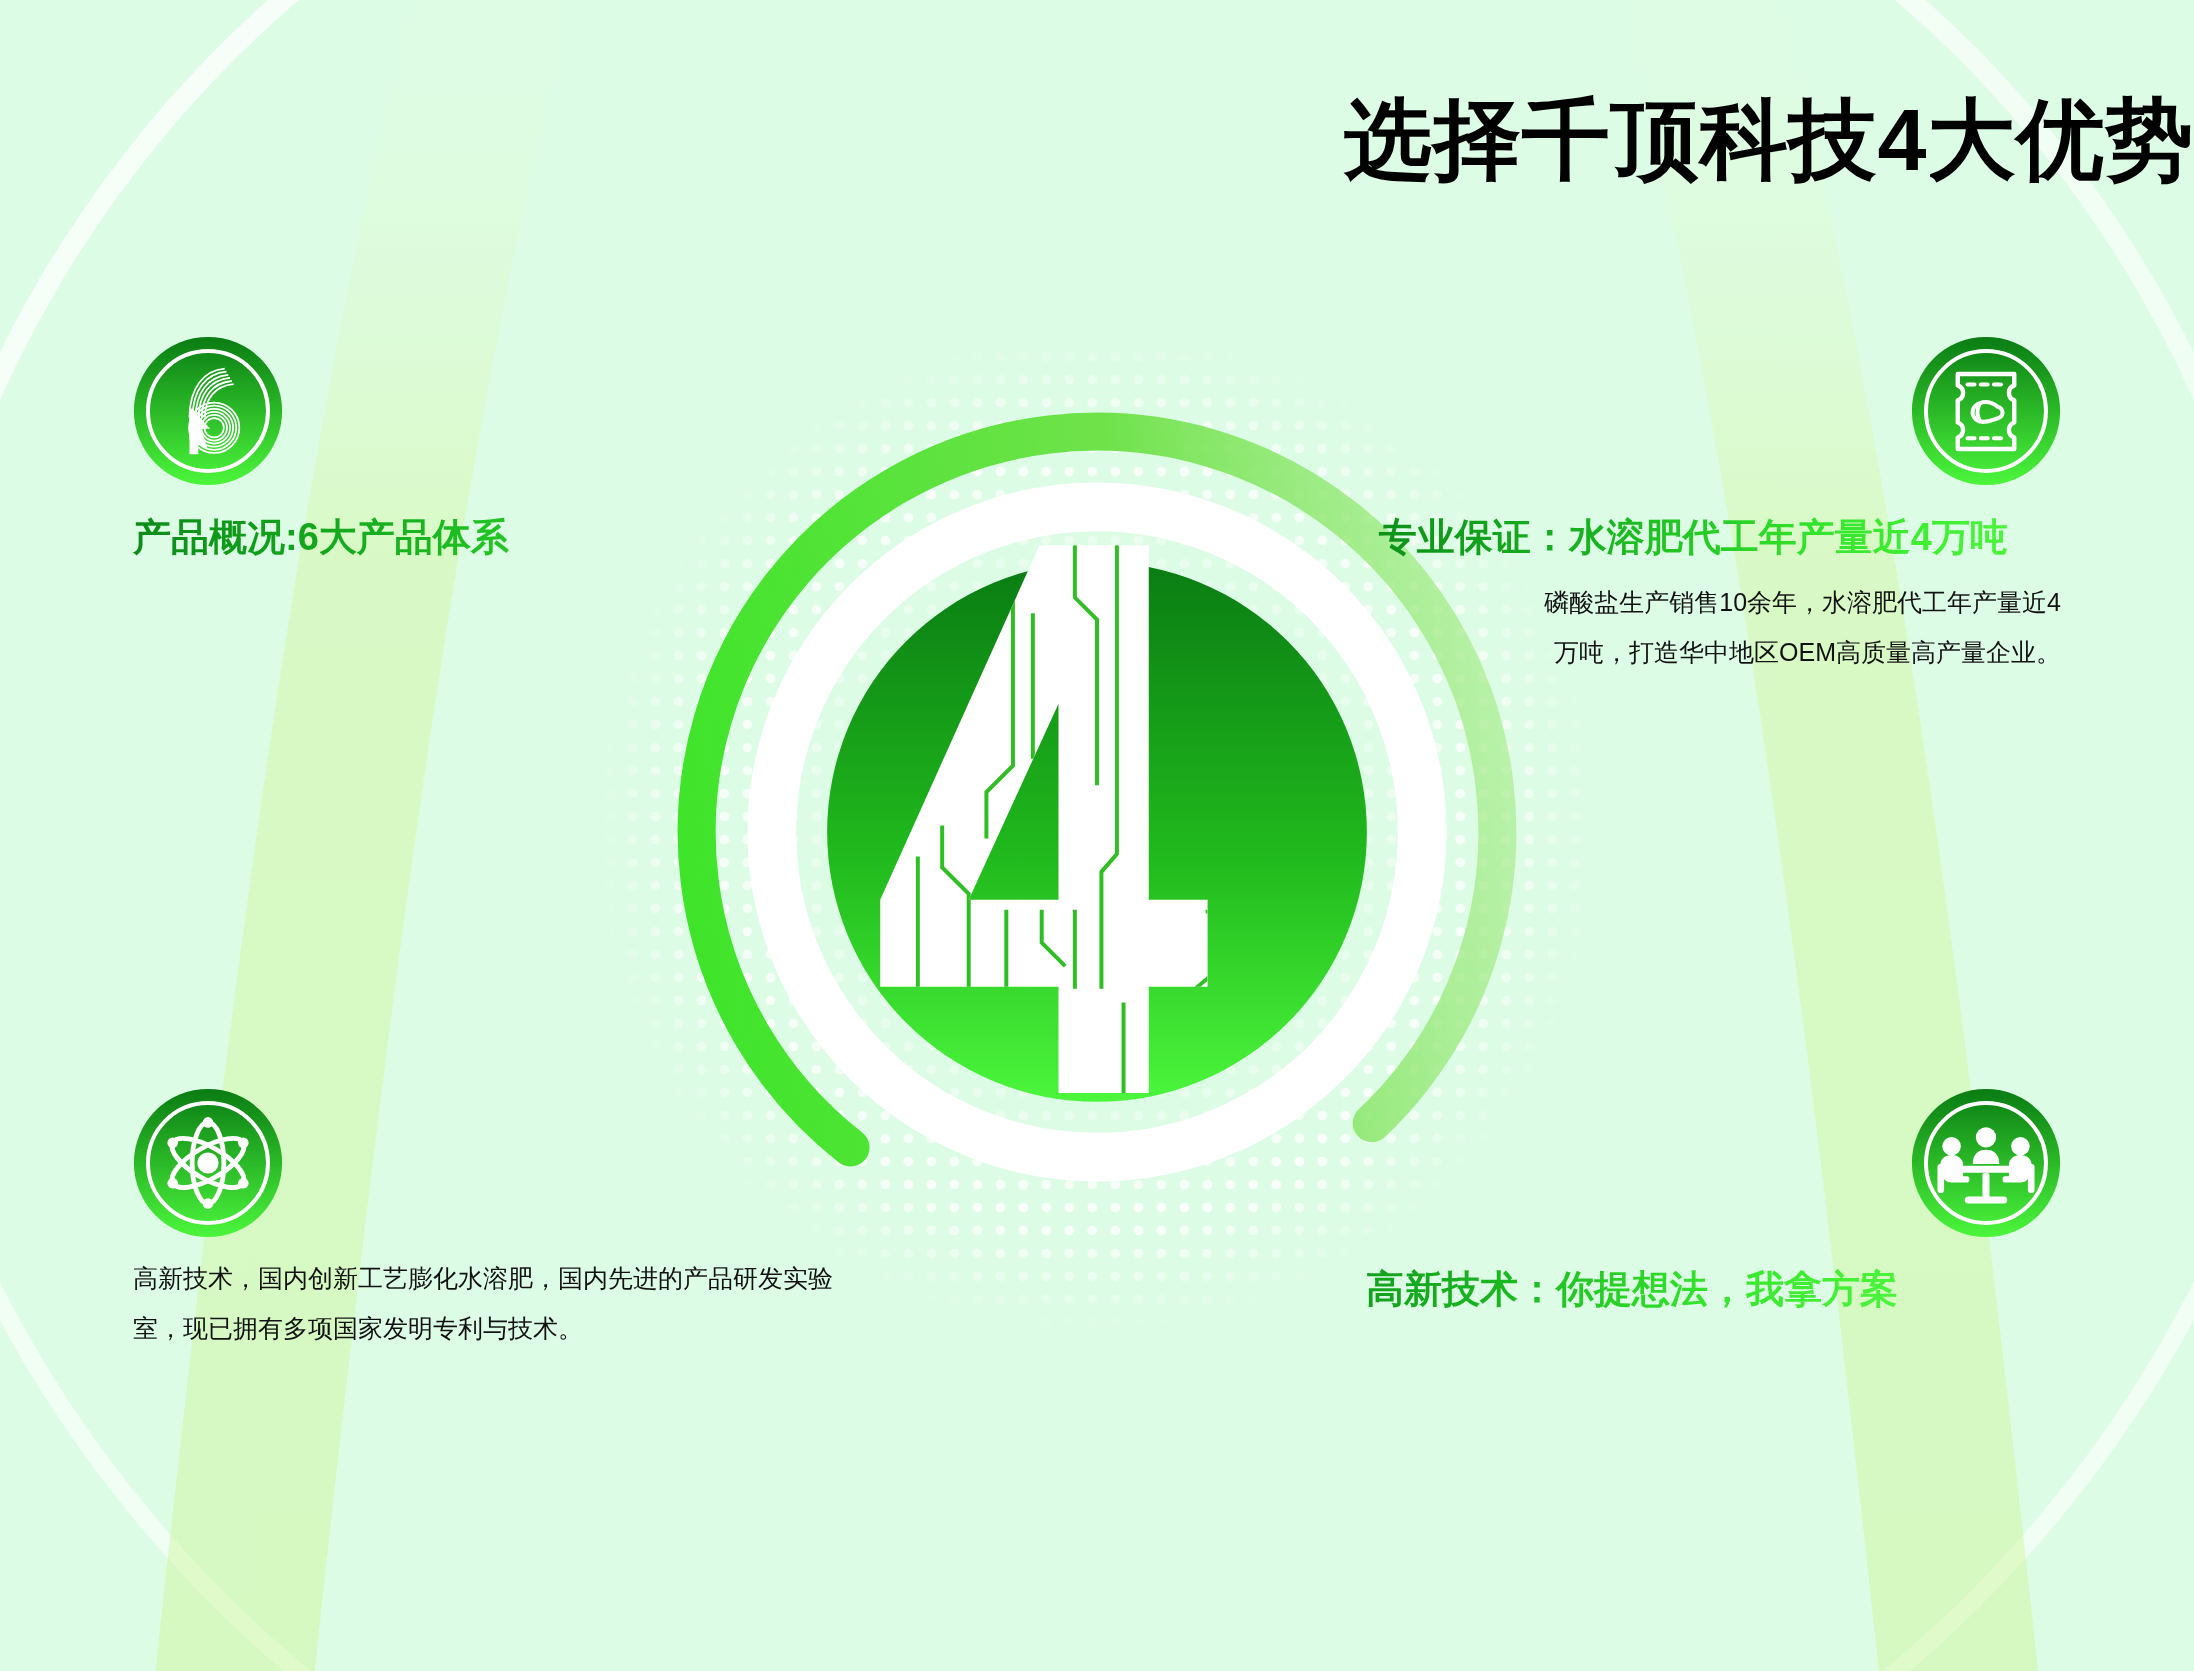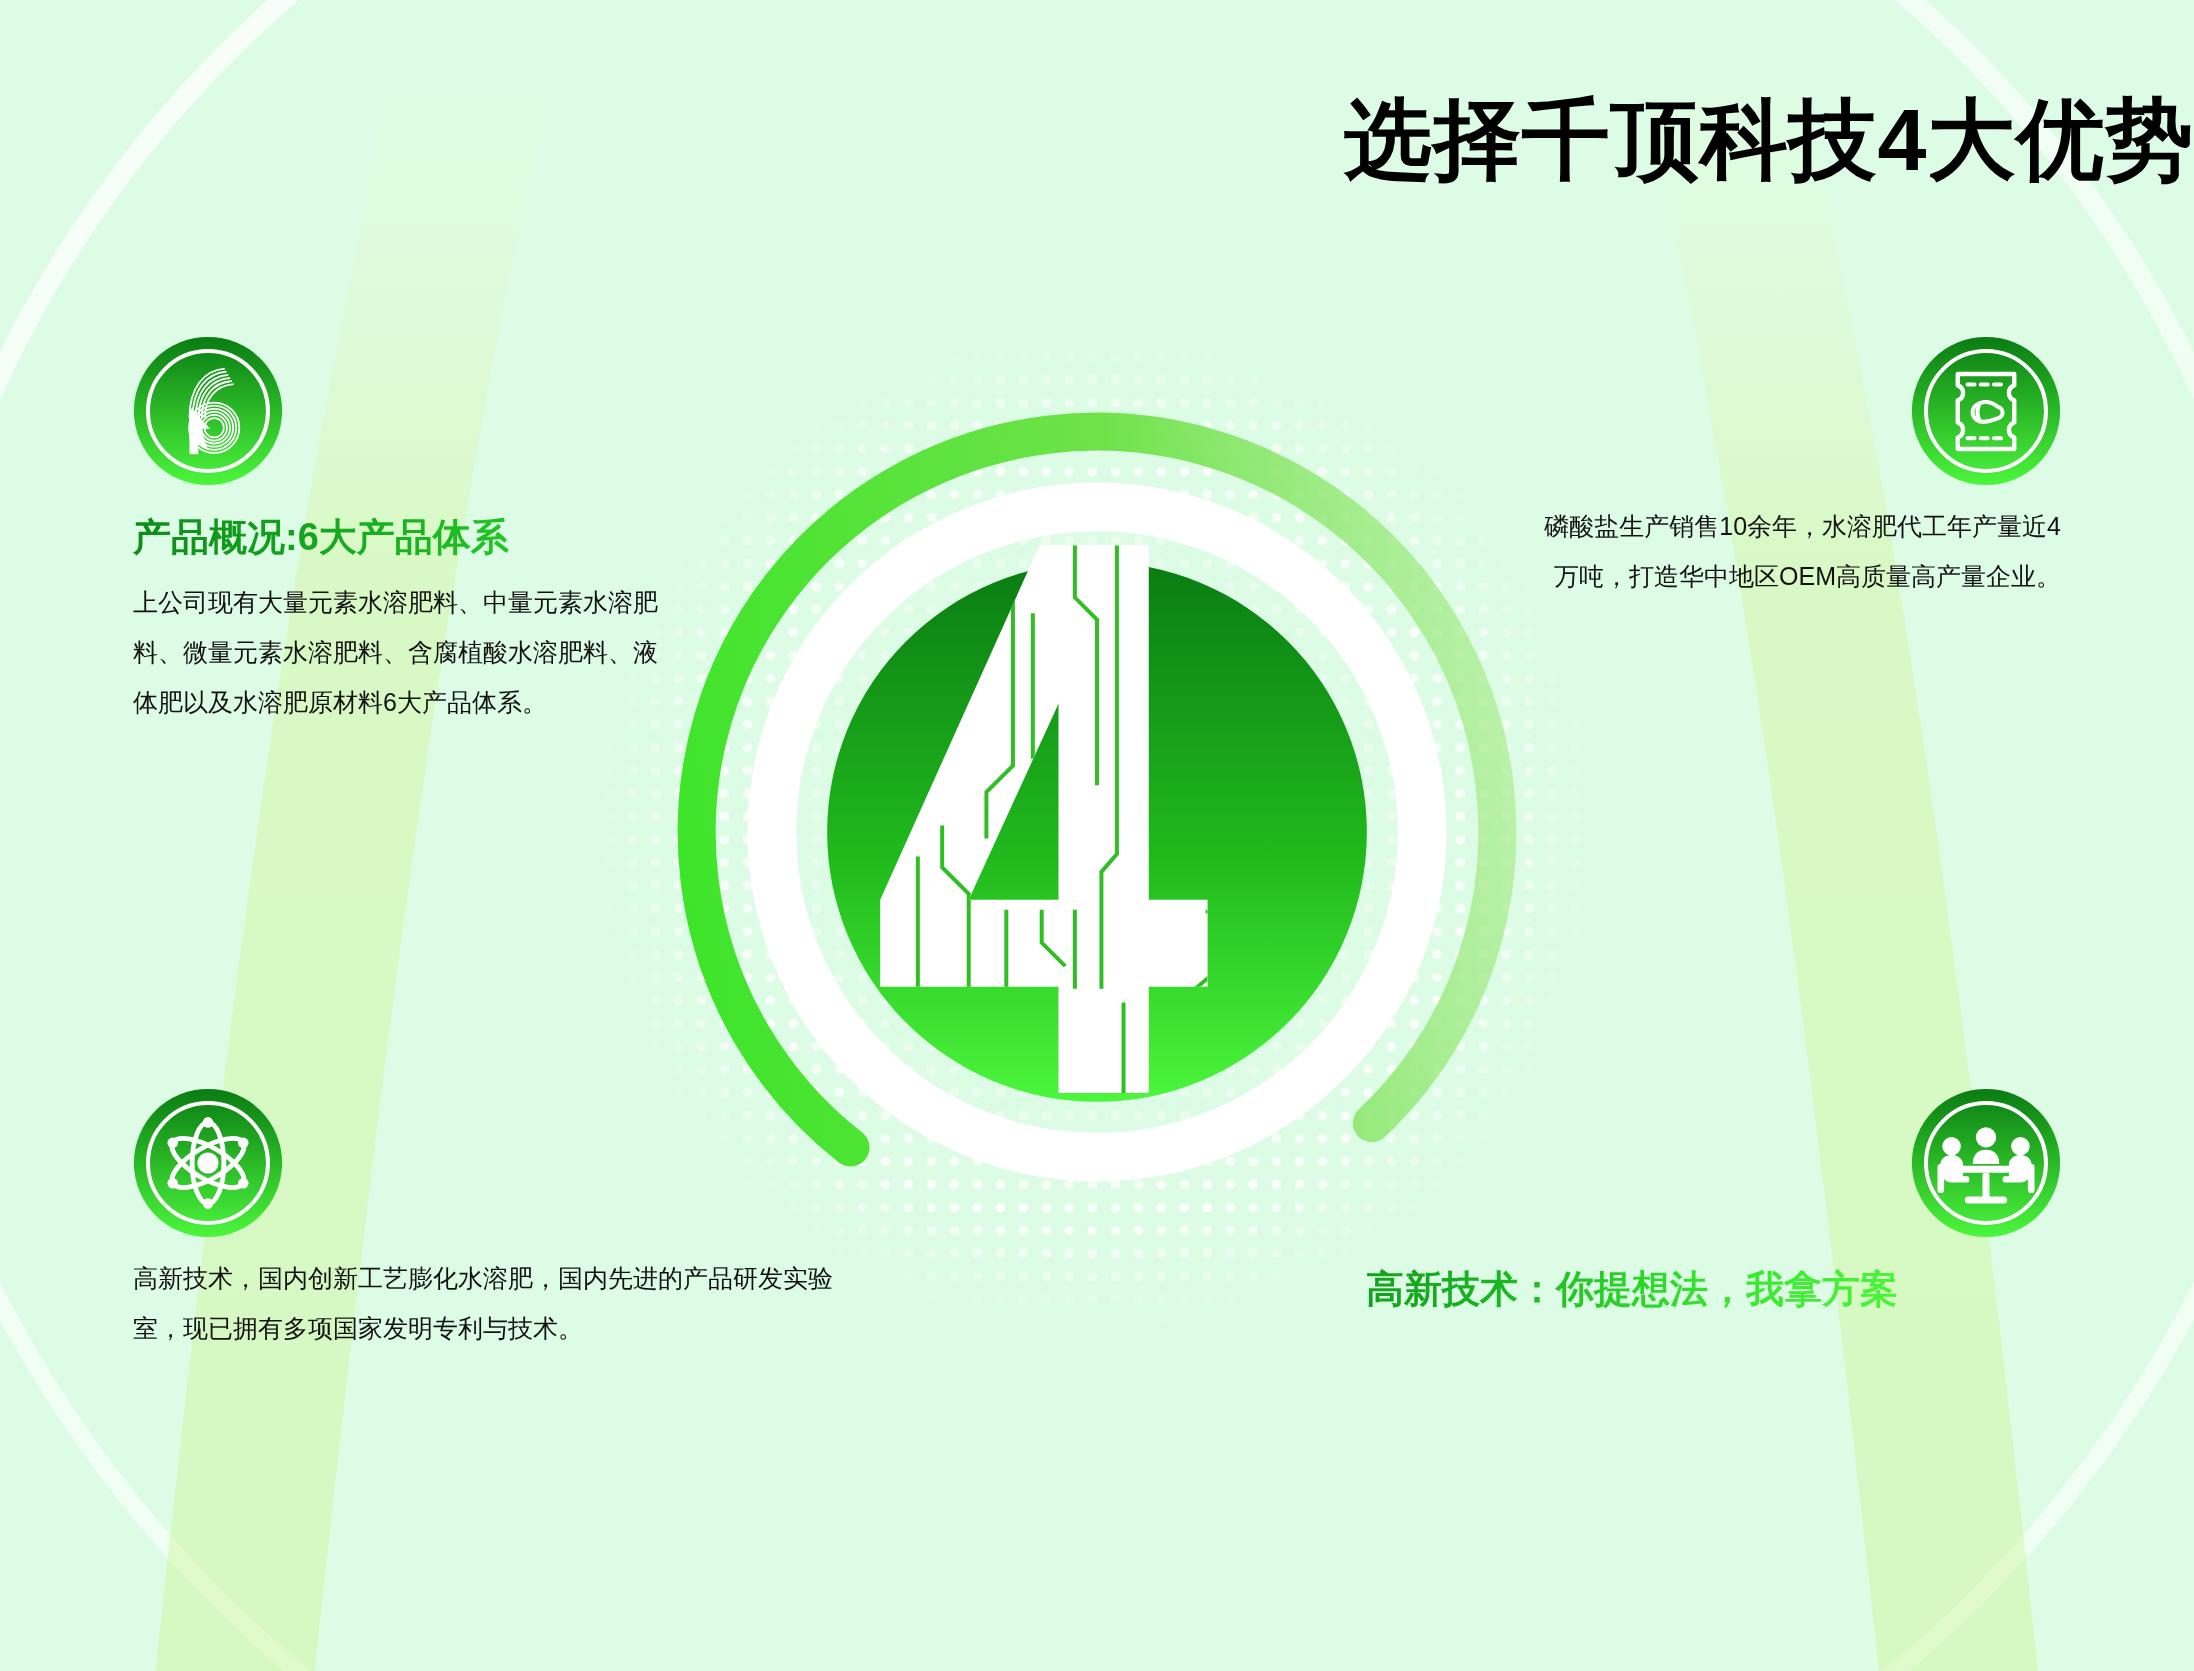--- a/index.html
+++ b/index.html
@@ -213,21 +213,20 @@
         <circle cx="184" cy="208" r="36"></circle>
           <circle cx="184" cy="208" r="43"></circle>
         <circle cx="184" cy="208" r="50"></circle>
           <circle cx="184" cy="208" r="57"></circle>
       </g>
       <path d="M128 205 L128 235 L170 258 L150 200 Z" fill="#ffffff"></path>
       <path d="M128 180 L128 268 L148 268 L148 180 Z" fill="#ffffff"></path>
     </svg>
   </div>
   <div class="feature-heading">产品概况:6大产品体系</div>
-  <div class="feature-body">上公司现有大量元素水溶肥料、中量元素水溶肥料、微量元素水溶肥料、含腐植酸水溶肥料、液体肥以及水溶肥原材料6大产品体系。</div>
 </div>
 
 <div class="feature right" id="feature-top-right">
   <div class="feature-icon">
     <svg width="150" height="150" viewBox="0 0 340 340" xmlns="http://www.w3.org/2000/svg">
       <defs>
         <linearGradient id="ic2" x1="0" y1="0" x2="0" y2="1">
           <stop offset="0%" stop-color="#0a7c13"></stop>
             <stop offset="100%" stop-color="#4cf63c"></stop>
         </linearGradient>
@@ -243,20 +242,21 @@
         <path d="M128 110 L212 110"></path>
         <path d="M128 232 L212 232"></path>
       </g>
       <g fill="none" stroke="#ffffff" stroke-width="9" stroke-linejoin="round">
         <path d="M196 160 C210 164 212 180 198 186 C182 192 160 200 148 190
                  C134 178 138 158 156 152 C172 146 186 152 196 160 Z"></path>
         <path d="M156 152 C148 168 150 184 158 196"></path>
       </g>
     </svg>
   </div>
+  <div class="feature-heading">专业保证：水溶肥代工年产量近4万吨</div>
   <div class="feature-body">磷酸盐生产销售10余年，水溶肥代工年产量近4万吨，打造华中地区OEM高质量高产量企业。</div>
 </div>
 
 <div class="feature left" id="feature-bottom-left">
   <div class="feature-icon">
     <svg width="150" height="150" viewBox="0 0 340 340" xmlns="http://www.w3.org/2000/svg">
       <defs>
         <linearGradient id="ic3" x1="0" y1="0" x2="0" y2="1">
           <stop offset="0%" stop-color="#0a7c13"></stop>
             <stop offset="100%" stop-color="#4cf63c"></stop>

